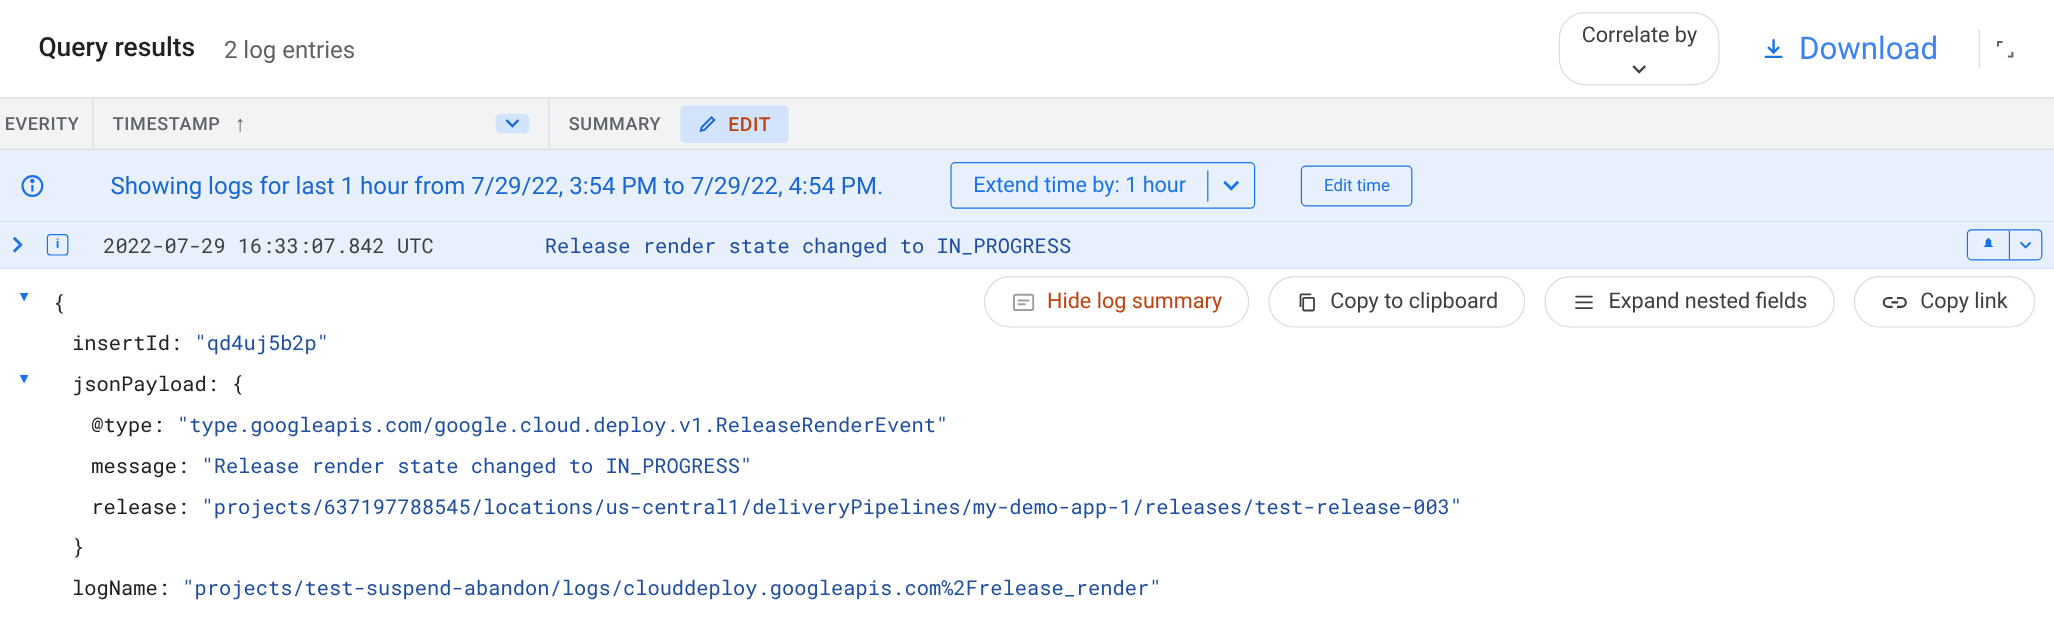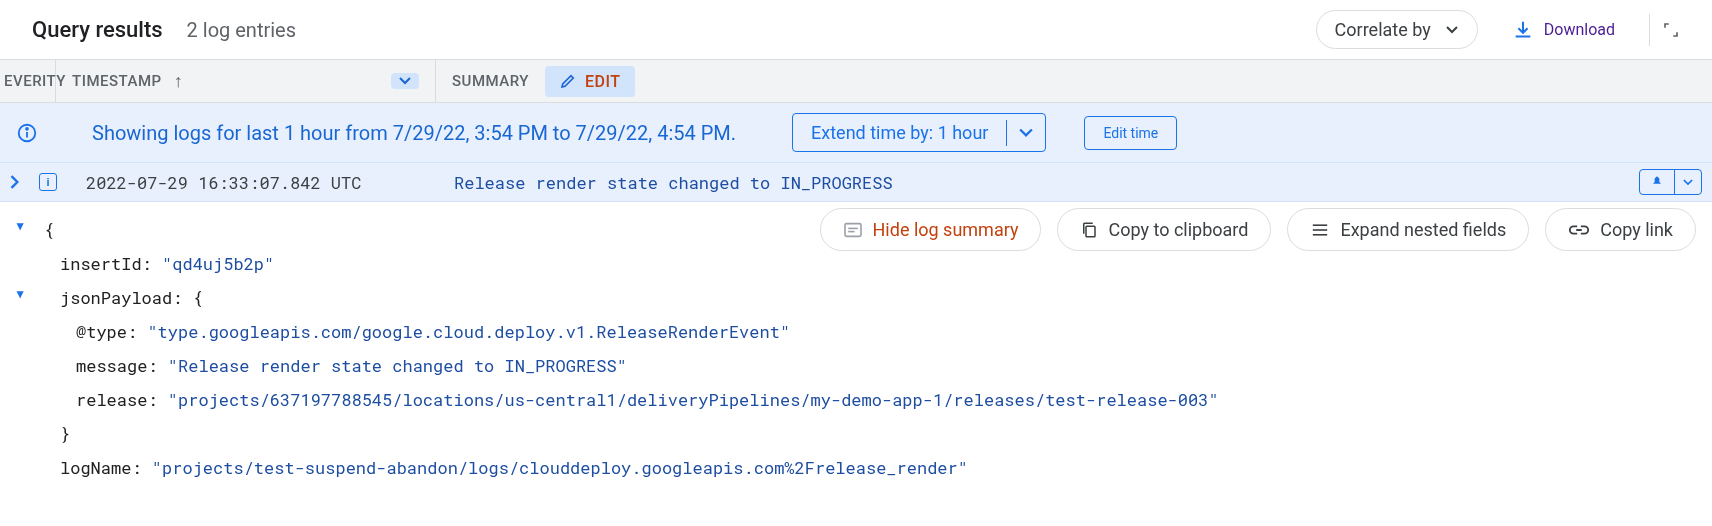--- a/index.html
+++ b/index.html
@@ -31,27 +31,28 @@
       display: flex;
       align-items: center;
       border: 1px solid #dadce0;
       border-radius: 22px;
       padding: 8px 18px;
       font-size: 18px;
       color: #3c4043;
       background: #fff;
       gap: 14px;
       cursor: pointer;
+      flex-direction: column;
     }
     .download-btn {
       display: flex;
       align-items: center;
       gap: 10px;
-      color: #4c1d95;
-      font-size: 16px;
+      color: #3b82f6;
+      font-size: 26px;
       margin-left: 24px;
       padding: 6px 10px;
       cursor: pointer;
       justify-content: flex-end;
     }
     .vdivider {
       width: 1px;
       height: 32px;
       background: #dadce0;
       margin: 0 12px 0 24px;
@@ -73,21 +74,21 @@
       display: flex;
       align-items: center;
       padding: 0 16px;
       font-size: 15px;
       font-weight: 500;
       letter-spacing: 0.5px;
       color: #5f6368;
       border-right: 1px solid #dadce0;
       height: 100%;
     }
-    .severity-col { width: 56px; padding-left: 4px; }
+    .severity-col { width: 78px; padding-left: 4px; }
     .timestamp-col { flex: 0 0 380px; gap: 12px; }
     .summary-col { border-right: none; gap: 16px; }
     .sort-arrow { font-size: 18px; }
     .timestamp-dropdown {
       margin-left: auto;
       background: #d2e3fc;
       border-radius: 4px;
       padding: 4px 8px;
       color: #1967d2;
       display: flex;

